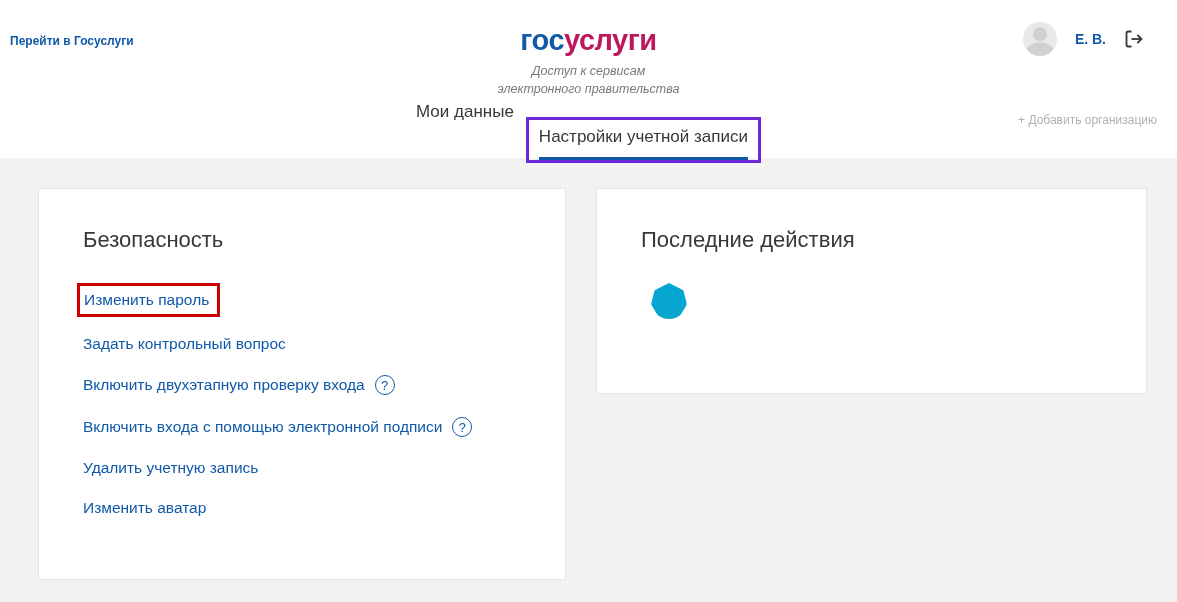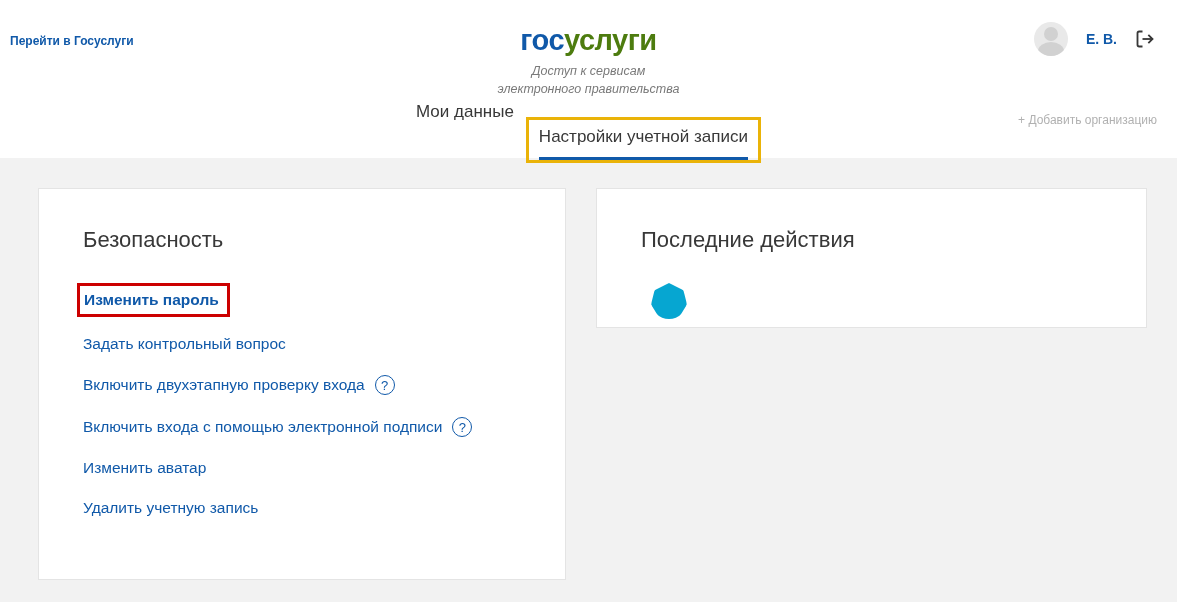--- a/index.html
+++ b/index.html
@@ -29,31 +29,31 @@
       top: 24px;
       text-align: center;
     }
     .logo {
       font-size: 29px;
       font-weight: 900;
       letter-spacing: -0.5px;
       font-family: Arial, sans-serif;
     }
     .logo .l1 { color: #1059a9; }
-    .logo .l2 { color: #4d7c0f; }
+    .logo .l2 { color: #be185d; }
     .logo-sub {
       font-size: 12.5px;
       color: #797979;
       margin-top: 6px;
       line-height: 1.4;
       font-style: italic;
     }
     .user-block {
       position: absolute;
-      right: 22px;
+      right: 33px;
       top: 22px;
       display: flex;
       align-items: center;
       gap: 18px;
     }
     .avatar {
       width: 34px;
       height: 34px;
       border-radius: 50%;
       background: #e9e9e9;
@@ -104,21 +104,21 @@
     .tab {
       font-size: 17px;
       color: #383838;
       padding-bottom: 10px;
       cursor: pointer;
     }
     .tab.active {
       border-bottom: 3px solid #1059a9;
     }
     .tab-box-highlight {
-      border: 3px solid #eab308;
+      border: 3px solid #6d28d9;
       padding: 7px 10px 0px 10px;
       display: inline-block;
       margin-top: 15px;
     }
     .add-org {
       position: absolute;
       right: 20px;
       color: #b1b1b1;
       font-size: 12px;
       top: 5px;
@@ -160,38 +160,37 @@
       color: #1059a9;
       font-size: 15.5px;
       cursor: pointer;
     }
     .highlight-box {
       border: 3px solid #cc0000;
       display: inline-block;
       padding: 5px 8px 5px 4px;
       margin-left: -6px;
       margin-bottom: 18px;
-      font-weight: bold;
     }
     .help-icon {
       width: 20px;
       height: 20px;
       border: 1.5px solid #1059a9;
       border-radius: 50%;
       color: #1059a9;
       font-size: 13px;
       display: inline-flex;
       align-items: center;
       justify-content: center;
       cursor: pointer;
     }
     .activity-card {
       flex: 1;
       padding: 38px 44px 40px 44px;
-      height: 140px;
+      height: 206px;
     }
     .spinner {
       width: 36px;
       height: 36px;
       background: #06a6d1;
       border-radius: 50%;
       clip-path: polygon(50% 0%, 90% 20%, 100% 60%, 75% 100%, 25% 100%, 0% 60%, 10% 20%);
       margin-top: 18px;
       margin-left: 10px;
     }
@@ -246,24 +245,24 @@
         </li>
         <li>
           <span class="sec-link">Включить двухэтапную проверку входа</span>
           <span class="help-icon">?</span>
         </li>
         <li>
           <span class="sec-link">Включить входа с помощью электронной подписи</span>
           <span class="help-icon">?</span>
         </li>
         <li>
+          <span class="sec-link">Удалить учетную запись</span>
+        </li>
+        <li>
           <span class="sec-link">Изменить аватар</span>
-        </li>
-        <li>
-          <span class="sec-link">Удалить учетную запись</span>
         </li>
       </ul>
     </div>
     <div class="card activity-card">
       <div class="card-title">Последние действия</div>
       <div class="spinner"></div>
     </div>
   </div>
 </div>
 

